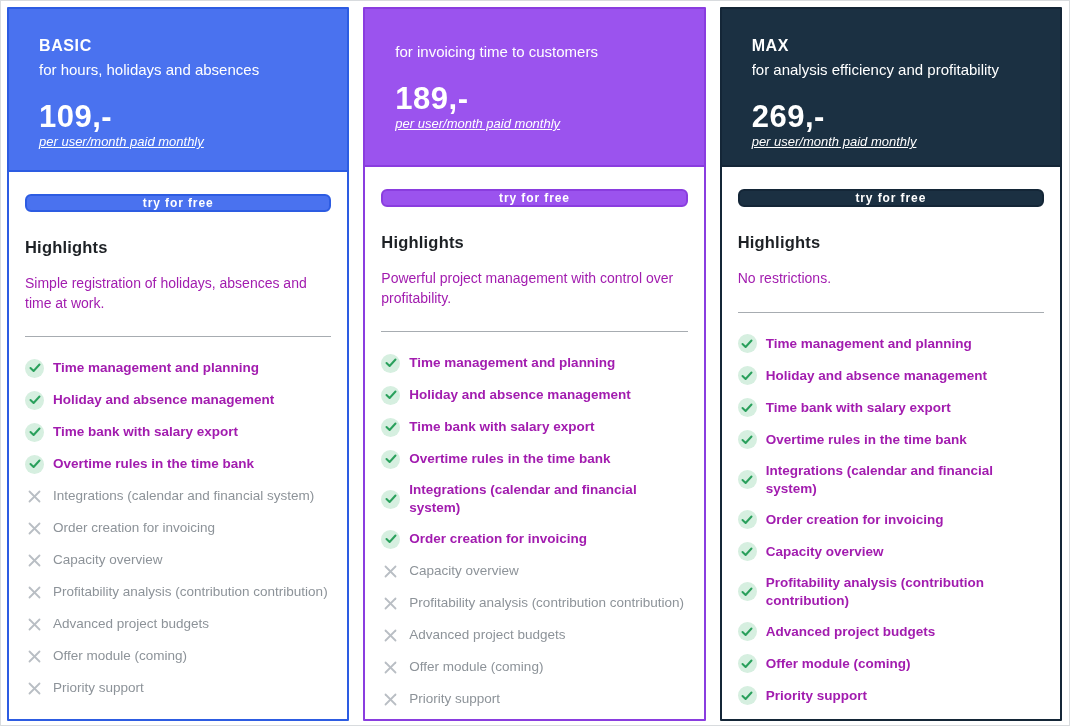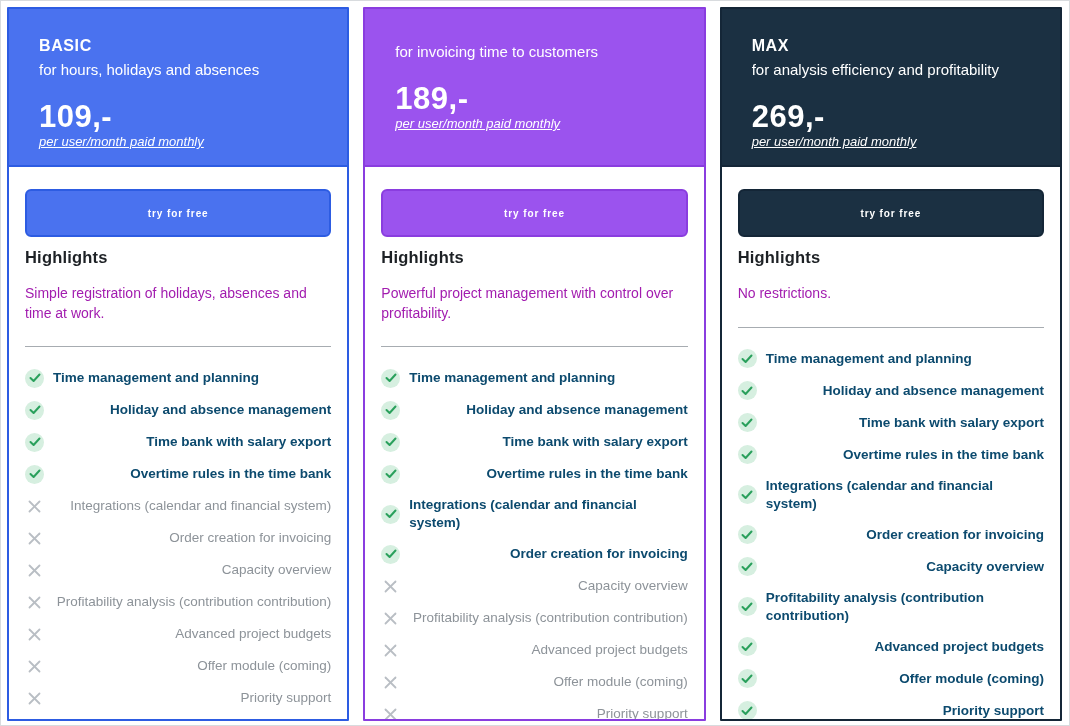--- a/index.html
+++ b/index.html
@@ -56,33 +56,33 @@
     line-height: 16px;
     text-decoration: underline;
   }
   .plan-body {
     padding: 22px 16px 16px 16px;
     flex: 1;
   }
   .cta {
     display: block;
     width: 100%;
-    height: 48px;
+    height: 18px;
     background: var(--accent);
     border: 2px solid var(--border);
     border-radius: 6px;
     color: #ffffff;
     font-family: inherit;
-    font-size: 10px;
+    font-size: 12px;
     font-weight: bold;
     letter-spacing: 0.9px;
     cursor: pointer;
   }
   .hl-title {
-    margin-top: 11px;
+    margin-top: 26px;
     font-size: 16.5px;
     font-weight: bold;
     color: #1d2125;
     letter-spacing: 0.2px;
   }
   .hl-text {
     margin-top: 17px;
     font-size: 14px;
     line-height: 19.5px;
     color: #a21caf;
@@ -96,34 +96,34 @@
   .features {
     list-style: none;
     margin-top: 21px;
   }
   .feature {
     display: flex;
     align-items: center;
     gap: 9px;
     min-height: 20px;
   }
-  .feature + .feature { margin-top: 12px; justify-content: space-between; }
+  .feature + .feature { margin-top: 12px; }
   .f-icon {
     width: 19px; height: 19px;
     flex: 0 0 19px;
     display: inline-flex;
     align-items: center;
     justify-content: center;
   }
   .feature.included .f-icon {
     background: var(--check-bg);
     border-radius: 50%;
   }
   .f-label { font-size: 13.5px; line-height: 18px; }
-  .feature.included .f-label { color: #0c4a6e; font-weight: bold; }
+  .feature.included .f-label { color: #a21caf; font-weight: bold; }
   .feature.excluded .f-label { color: #8d9399; font-weight: normal; }
 </style>
 </head>
 <body>
 
 <div class="grid">
   <section class="plan-card" style="--accent: #4a72ef; --border: #2d5ce2; --check-bg: #d6efe0;">
     <header class="plan-header">
       <h2 class="plan-name">BASIC</h2>
       <p class="plan-tagline">for hours, holidays and absences</p>

